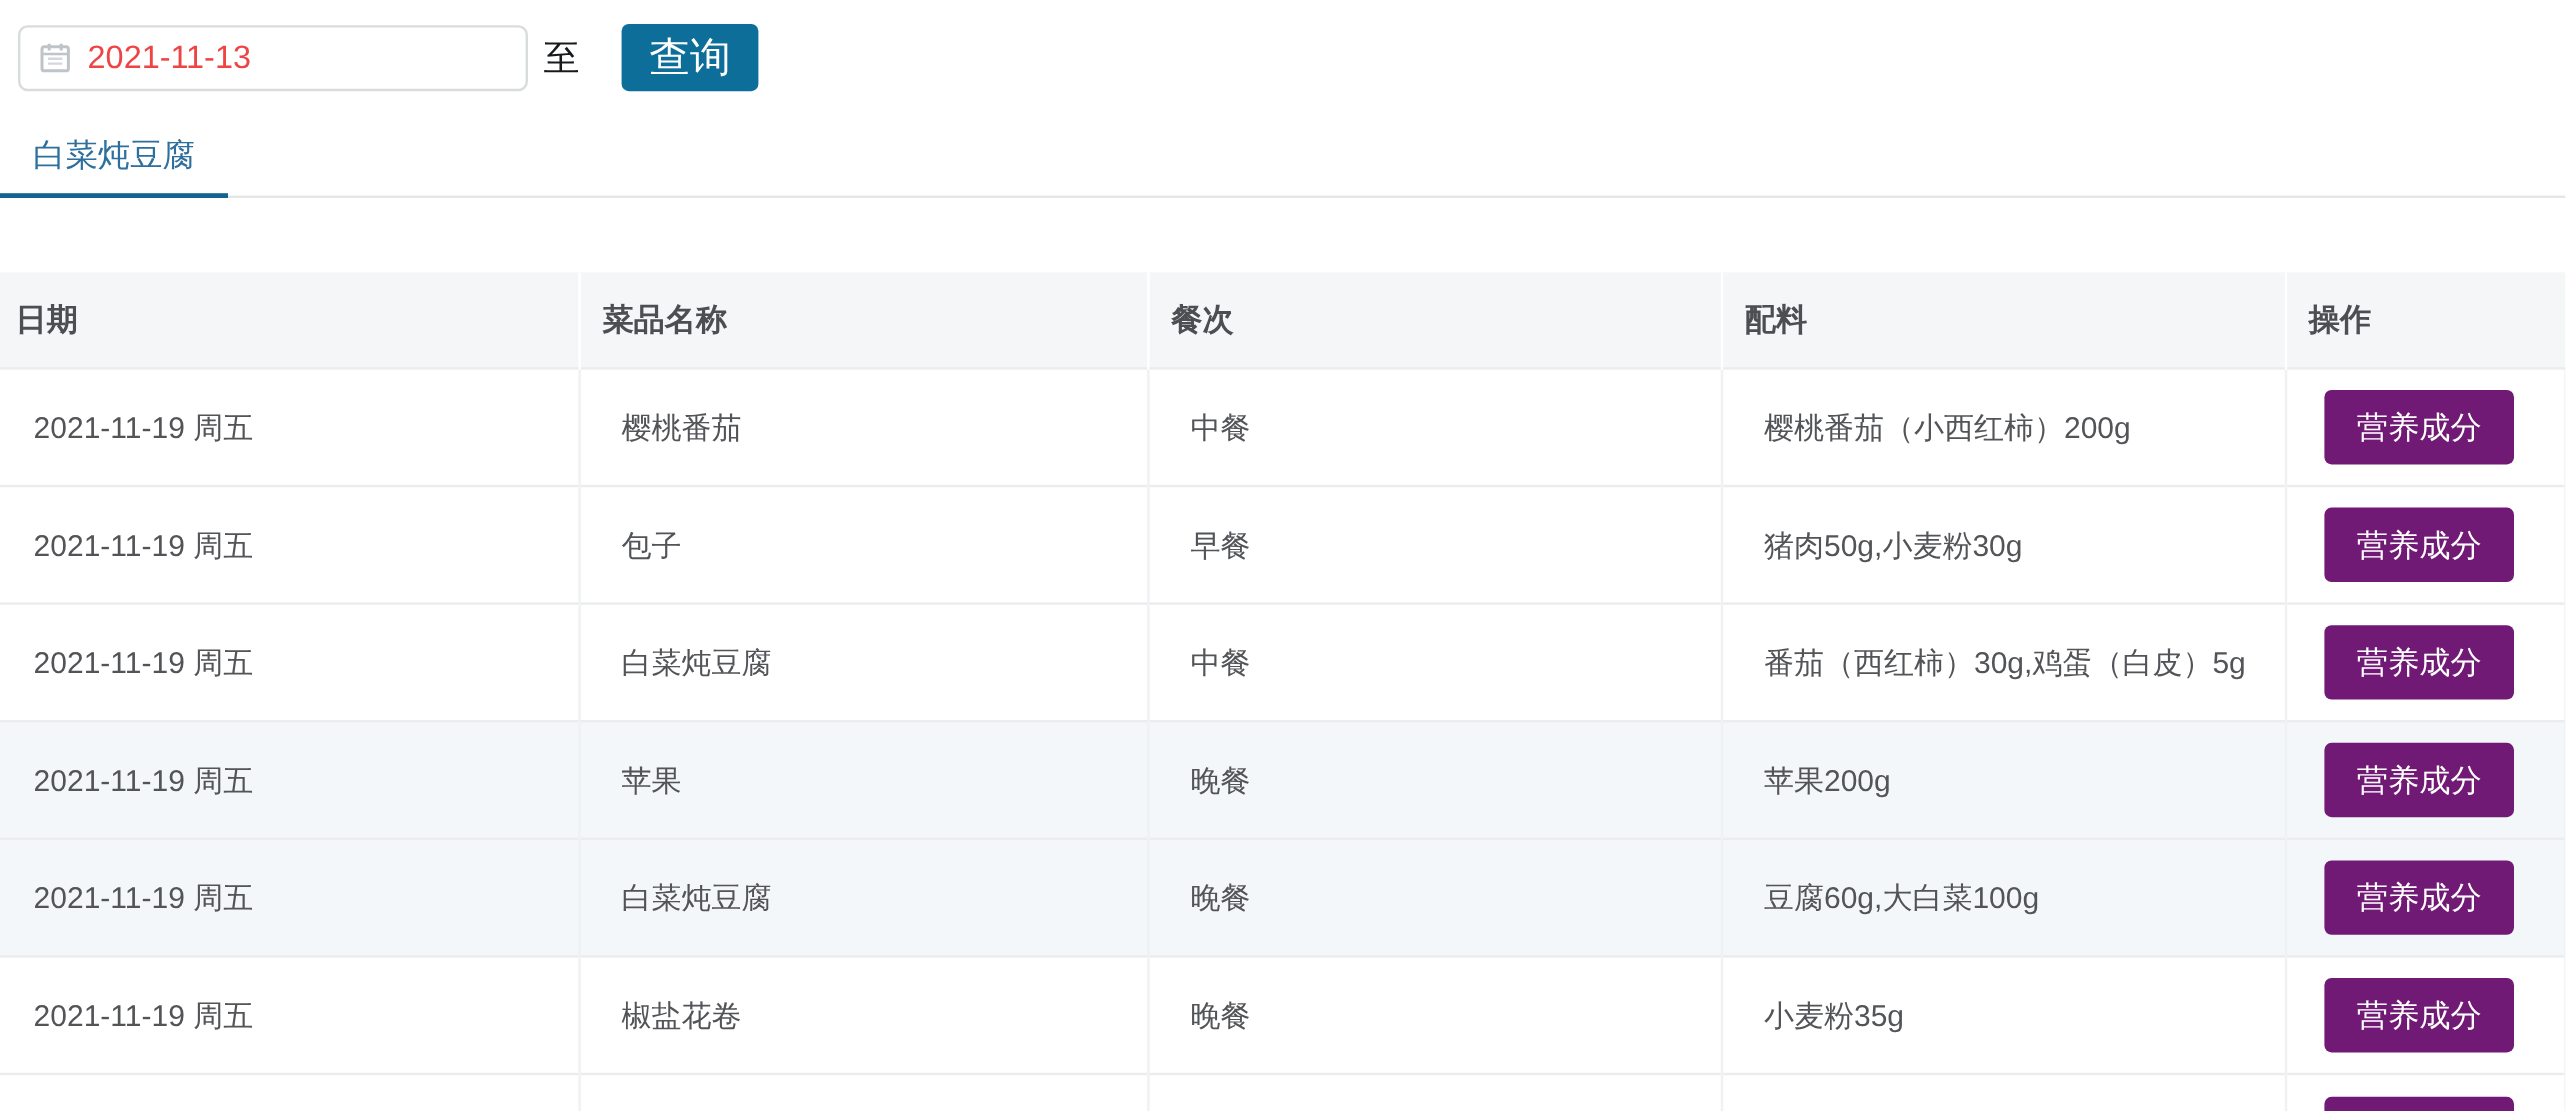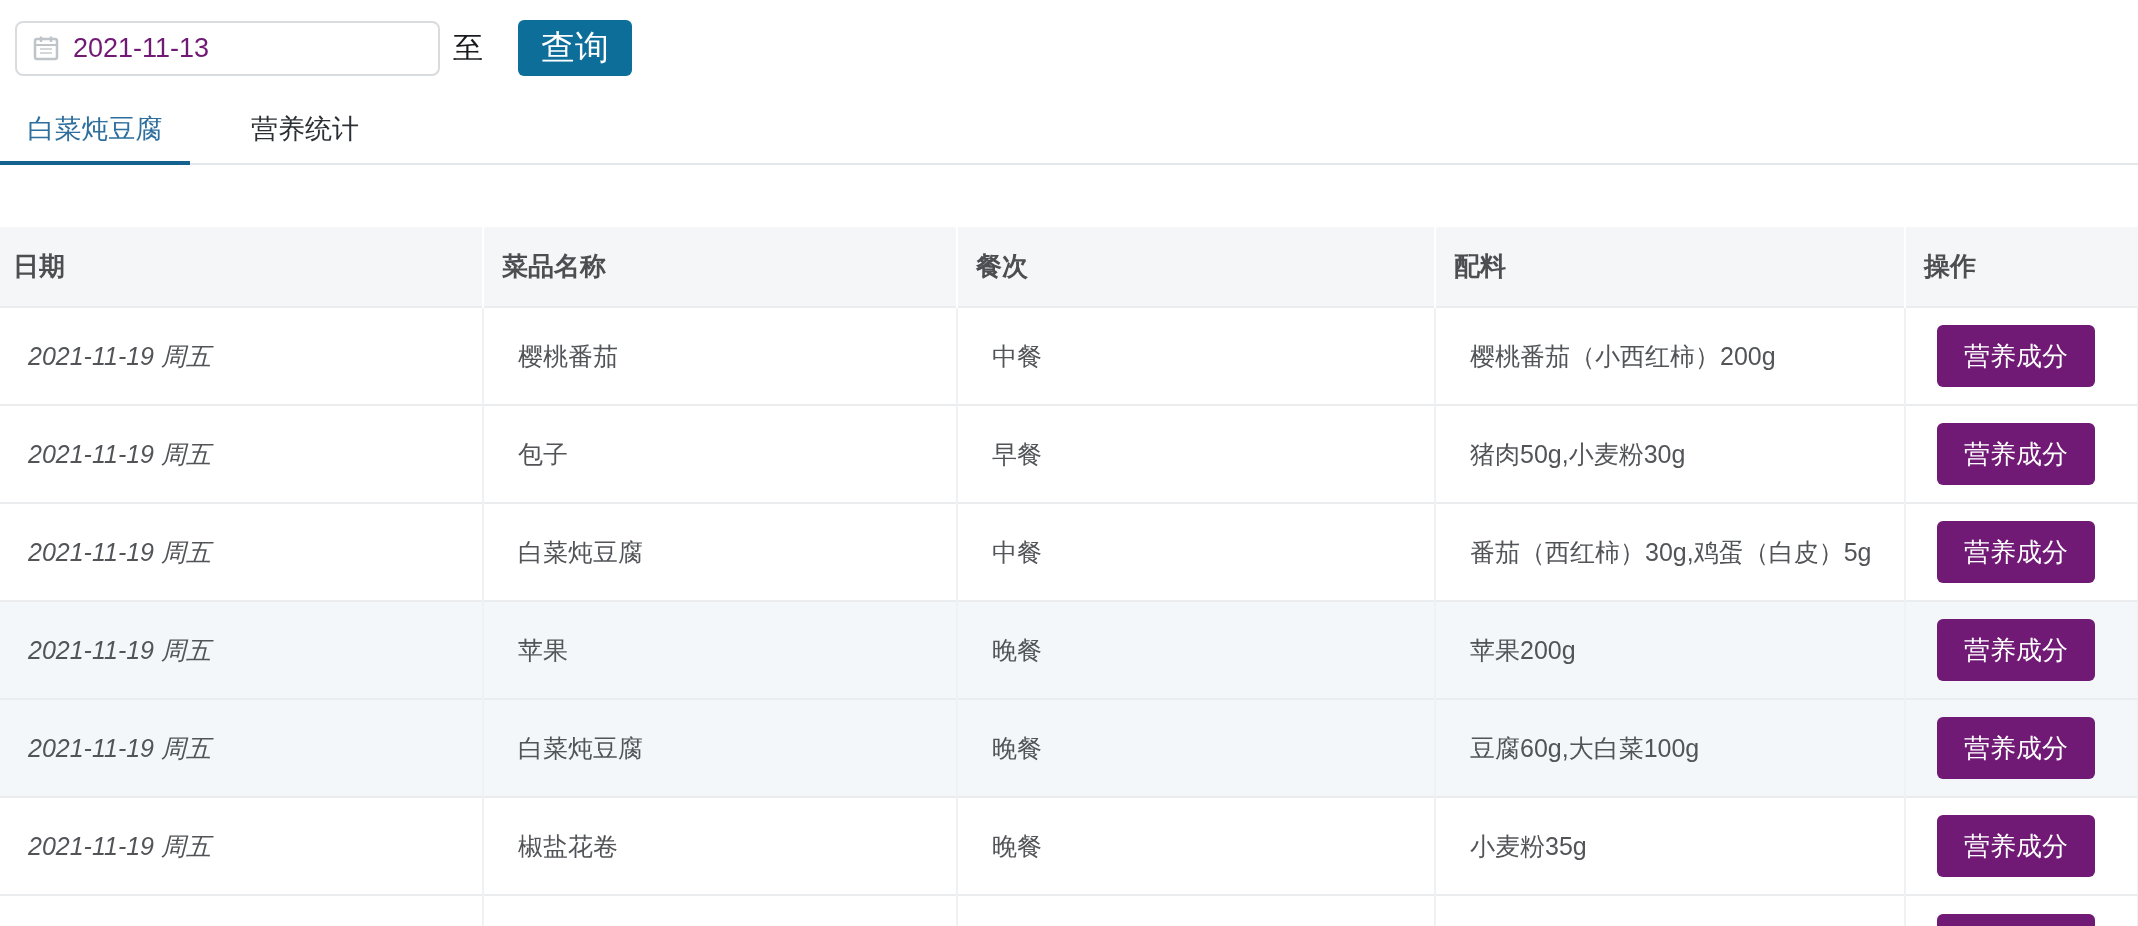--- a/index.html
+++ b/index.html
@@ -25,21 +25,21 @@
     align-items: center;
     width: 425px;
     height: 55px;
     border: 2px solid #d9dcdf;
     border-radius: 8px;
     padding-left: 16px;
     background: #fff;
     cursor: pointer;
   }
   .date-input .cal-icon { display: inline-flex; margin-right: 14px; }
-  .date-input .date-text { font-size: 27px; color: #701a75; }
+  .date-input .date-text { font-size: 27px; color: #ef4444; }
   .sep { font-size: 30px; color: #17191c; margin: 0 13px; }
   .query-btn {
     margin-left: 22px;
     width: 114px;
     height: 56px;
     border: none;
     border-radius: 6px;
     background: #0d6e99;
     color: #fff;
     font-size: 34px;
@@ -91,21 +91,21 @@
   thead th:last-child { border-right: none; }
   tbody td {
     height: 98px;
     font-size: 25px;
     color: #525457;
     padding-left: 34px;
     border-top: 2px solid #eaecee;
     border-right: 2px solid #eff1f3;
     background: #fff;
   }
-  tbody td:first-child { padding-left: 28px; font-style: italic; }
+  tbody td:first-child { padding-left: 28px; }
   tbody tr.tinted td { background: #f3f7fa; }
   .action-btn {
     width: 158px;
     height: 62px;
     border: none;
     border-radius: 6px;
     background: #701a75;
     color: #fff;
     font-size: 26px;
     font-family: inherit;
@@ -131,21 +131,20 @@
         </svg>
       </span>
       <span class="date-text">2021-11-13</span>
     </div>
     <span class="sep">至</span>
     <button class="query-btn">查询</button>
   </div>
 
   <div class="tabbar">
     <div class="tab active">白菜炖豆腐</div>
-    <div class="tab">营养统计</div>
   </div>
 
   <table>
     <colgroup>
       <col style="width:483px">
       <col style="width:474px">
       <col style="width:478px">
       <col style="width:470px">
       <col style="width:233px">
     </colgroup>

